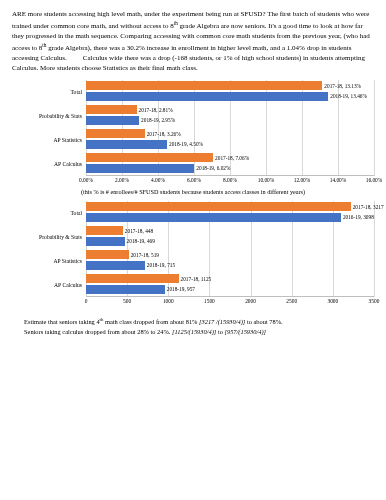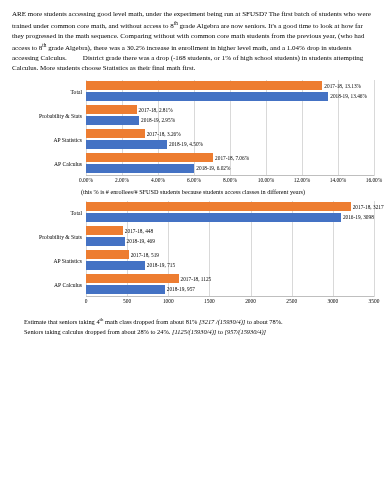--- a/index.html
+++ b/index.html
@@ -135,28 +135,28 @@
   }
   .footer i { font-style: italic; }
   .sup-s { font-size: 4.8px; vertical-align: super; }
 </style>
 </head>
 <body>
 
 <div class="page">
 
   <div class="intro">
-    <span>ARE more students accessing good level math, under the experiment being run at SFUSD?</span>
+    <span>ARE more students accessing high level math, under the experiment being run at SFUSD?</span>
     <span>The first batch of students who were trained under common core math, and without access to</span>
     <span>8</span><span class="sup">th</span><span> grade Algebra are now seniors. It's a good time to look at how far they progressed in the</span>
-    <span>math sequence. Comparing without with common core math students from the previous</span>
+    <span>math sequence. Comparing accessing with common core math students from the previous</span>
     <span>year, (who had access to 8</span><span class="sup">th</span><span> grade Algebra), there was a 30.2% increase in enrollment in higher</span>
-    <span>level math, and a 1.04% drop in students accessing Calculus.</span><span class="gap"></span><span>District grade there was a drop</span>
+    <span>level math, and a 1.04% drop in students accessing Calculus.</span><span class="gap"></span><span>Calculus wide there was a drop</span>
     <span>(-168 students, or 1% of high school students) in students attempting Calculus. More students</span>
-    <span>choose Statistics as their final math first.</span>
+    <span>choose Statistics as their final math class.</span>
   </div>
 
   <div class="chart-block" style="margin-top:4px;">
     <div class="chart-area" id="chart0" style="position: relative;">
         <div class="plot" style="position: relative; margin-left: 74px; height: 96px;">
           <div class="gridline" style="left: 0%;"></div>
           <div class="gridline" style="left: 12.5%;"></div>
           <div class="gridline" style="left: 25%;"></div>
           <div class="gridline" style="left: 37.5%;"></div>
           <div class="gridline" style="left: 50%;"></div>

